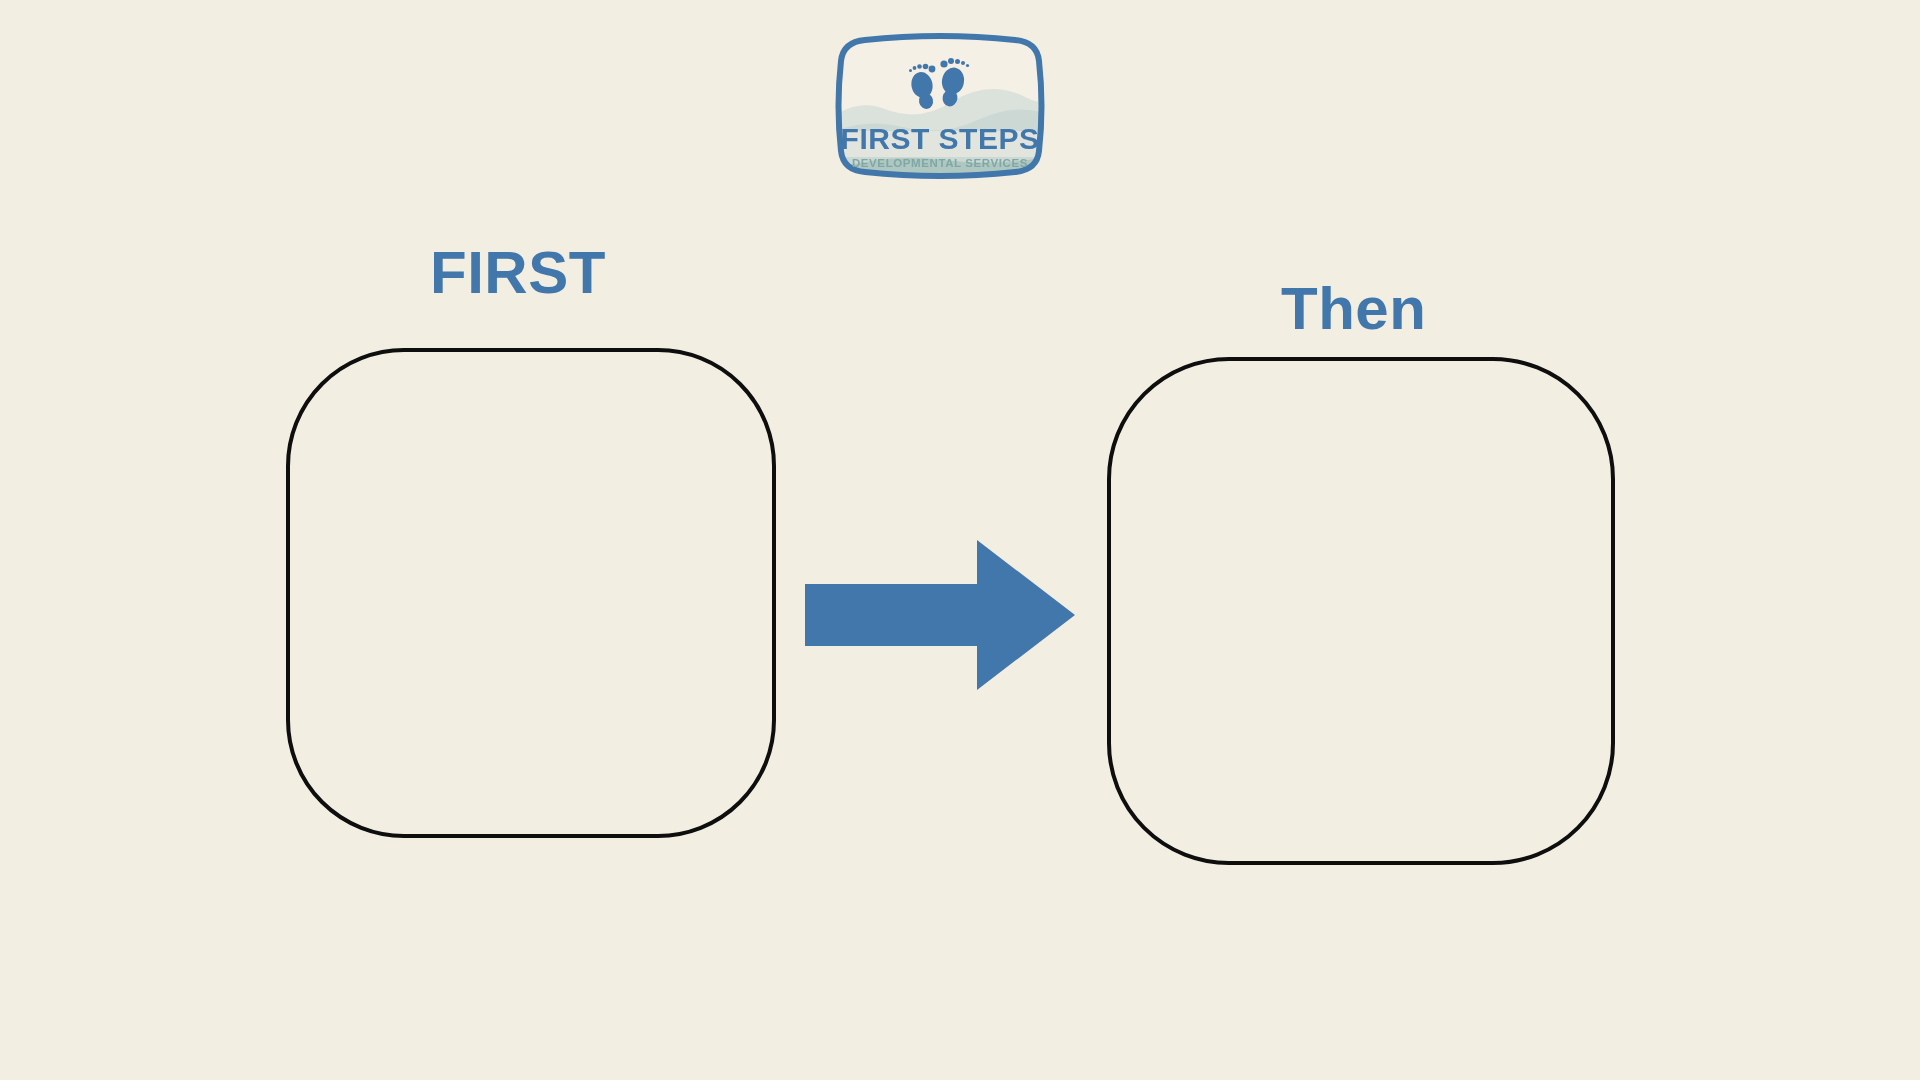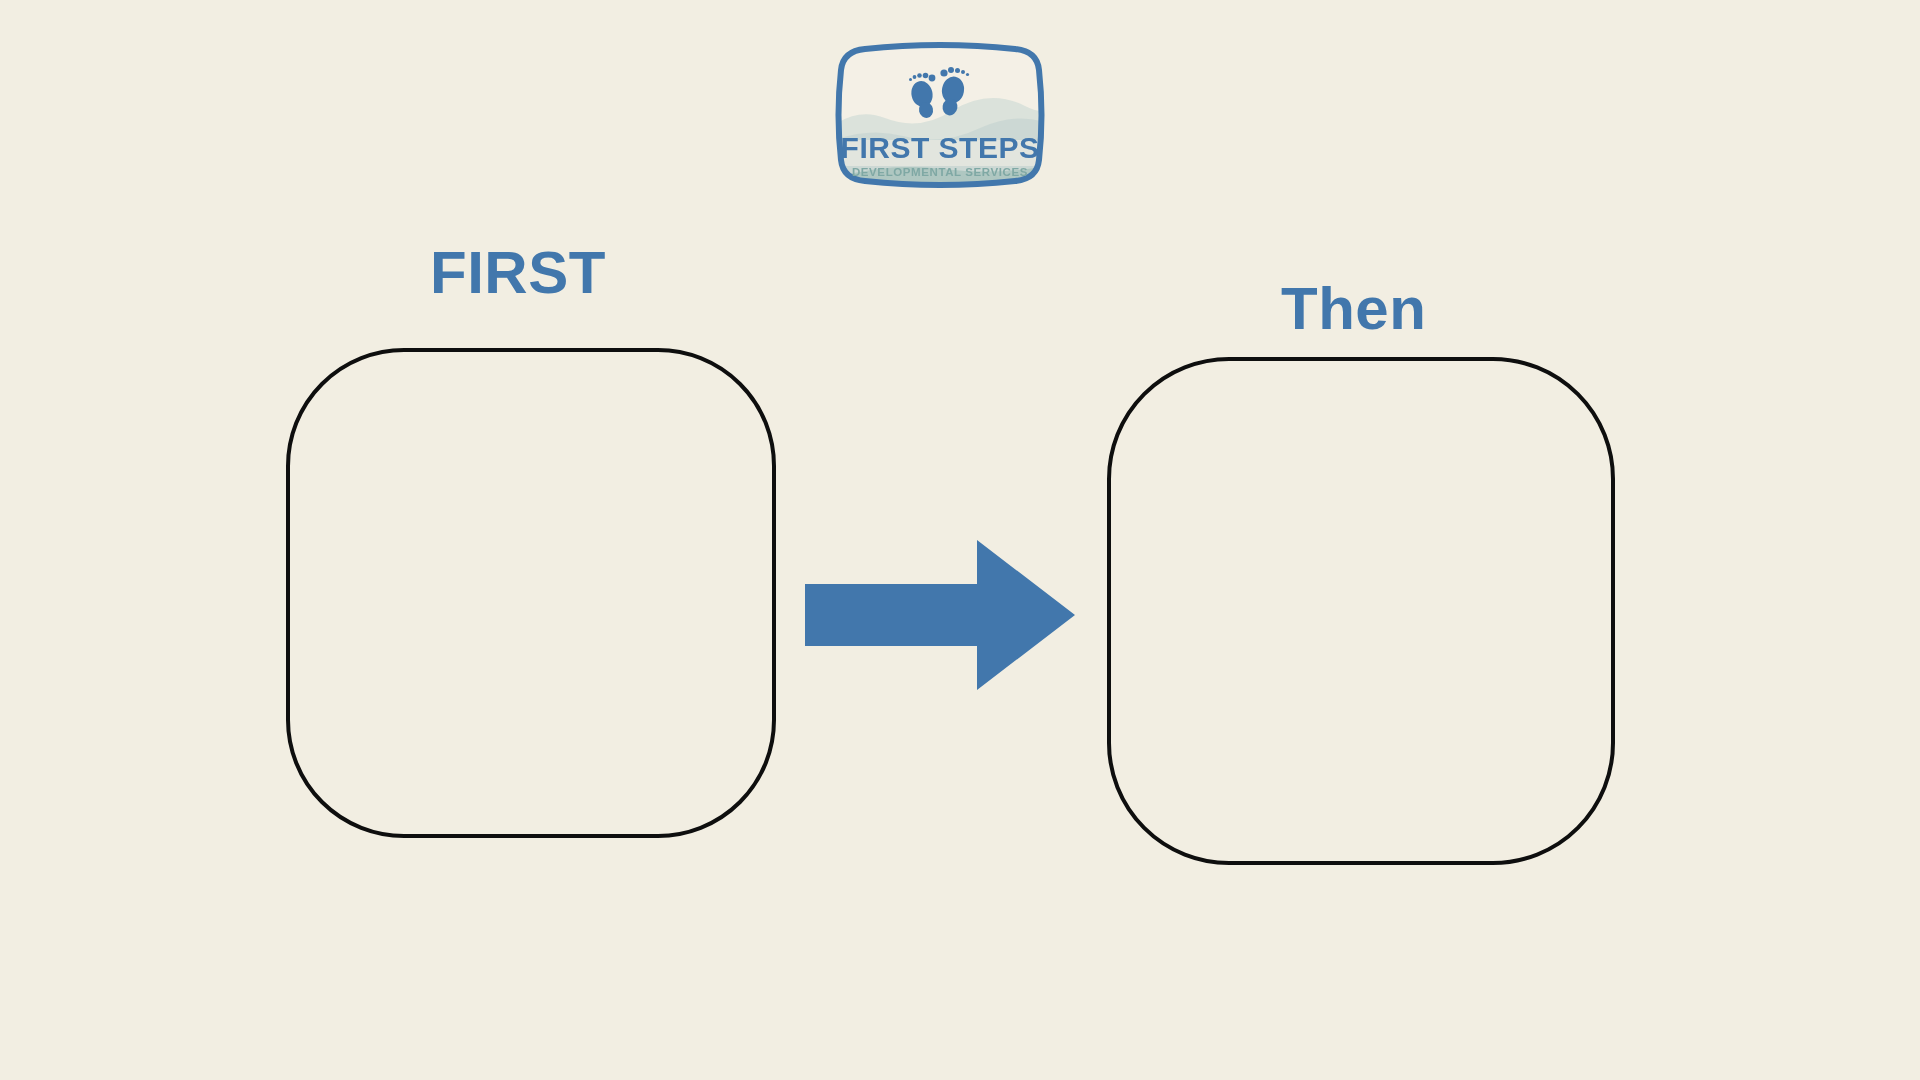--- a/index.html
+++ b/index.html
@@ -12,21 +12,21 @@
     background: #F2EEE2;
     font-family: "Liberation Sans", sans-serif;
     overflow: hidden;
     position: relative;
   }
 
   
   #logo-badge {
     position: absolute;
     left: 825px;
-    top: 40px;
+    top: 31px;
     width: 230px;
     height: 150px;
   }
   #logo-badge svg { display: block; width: 230px; height: 150px; }
 
   
   .panel-heading {
     position: absolute;
     color: #4277AC;
     font-weight: bold;

